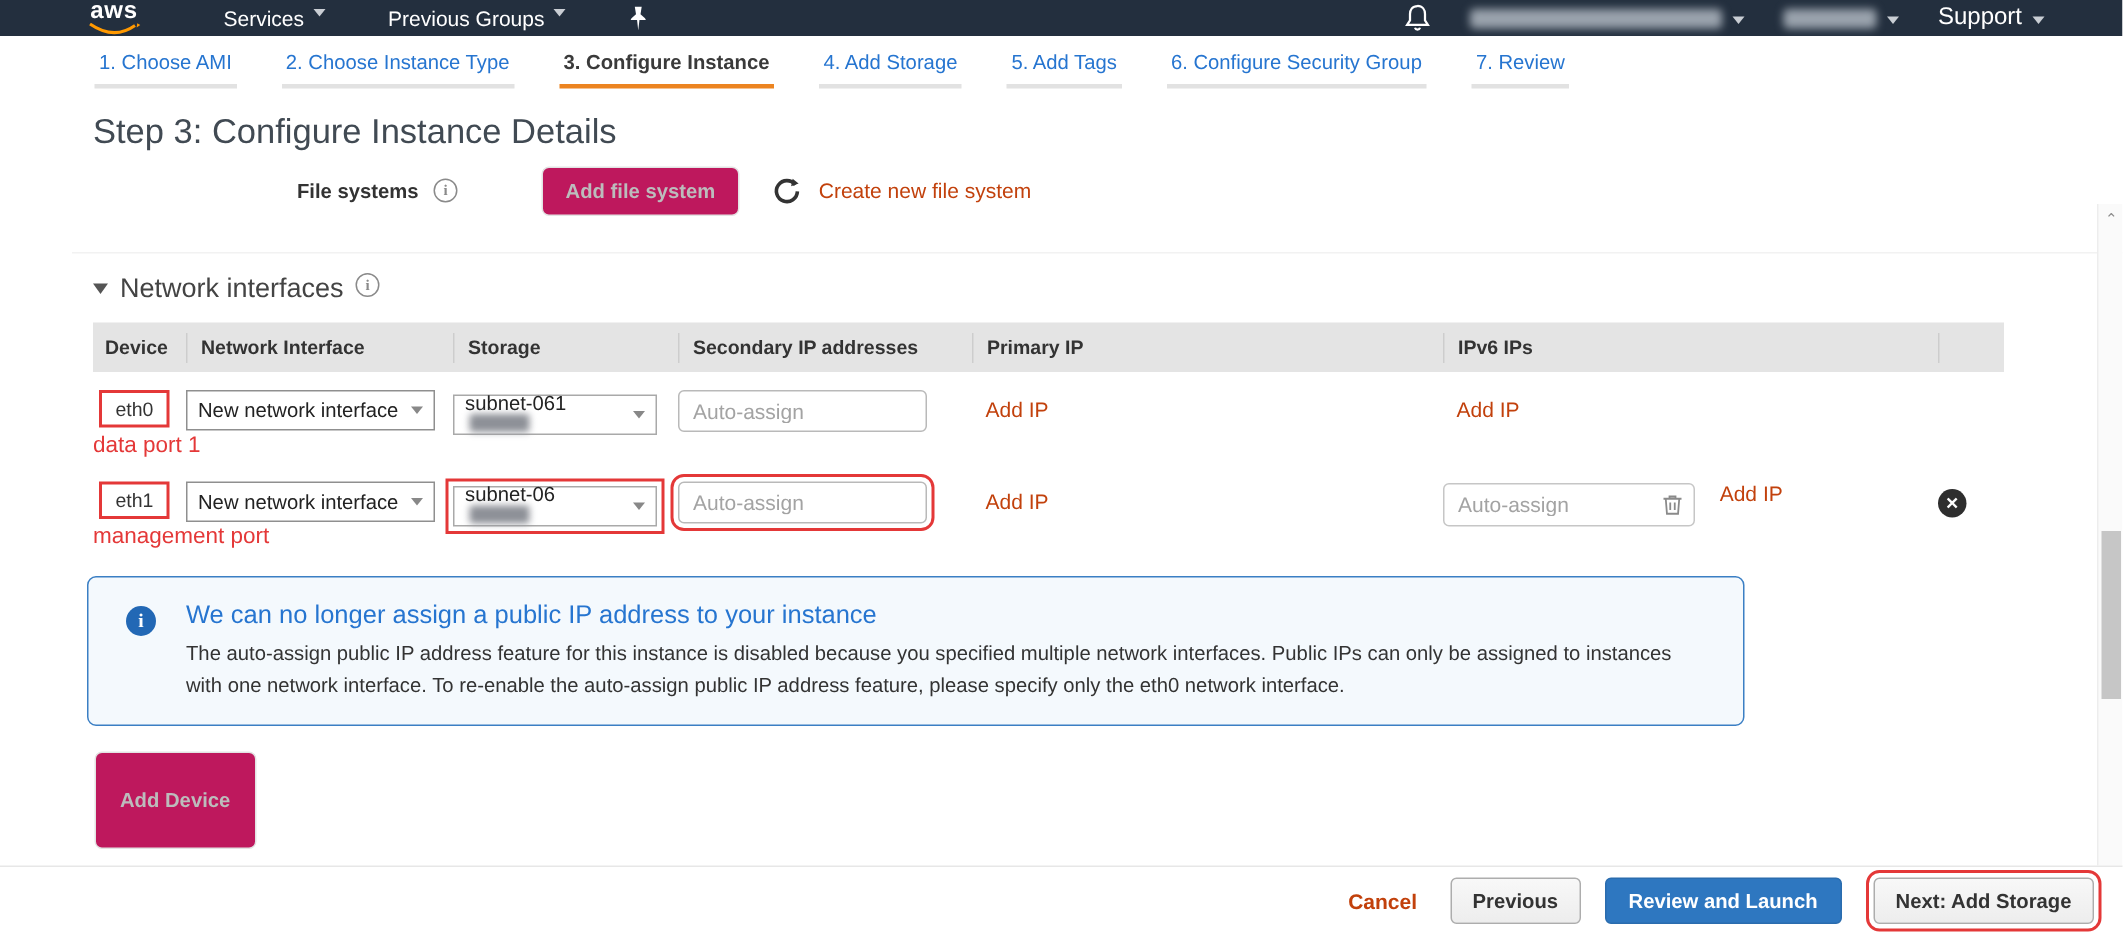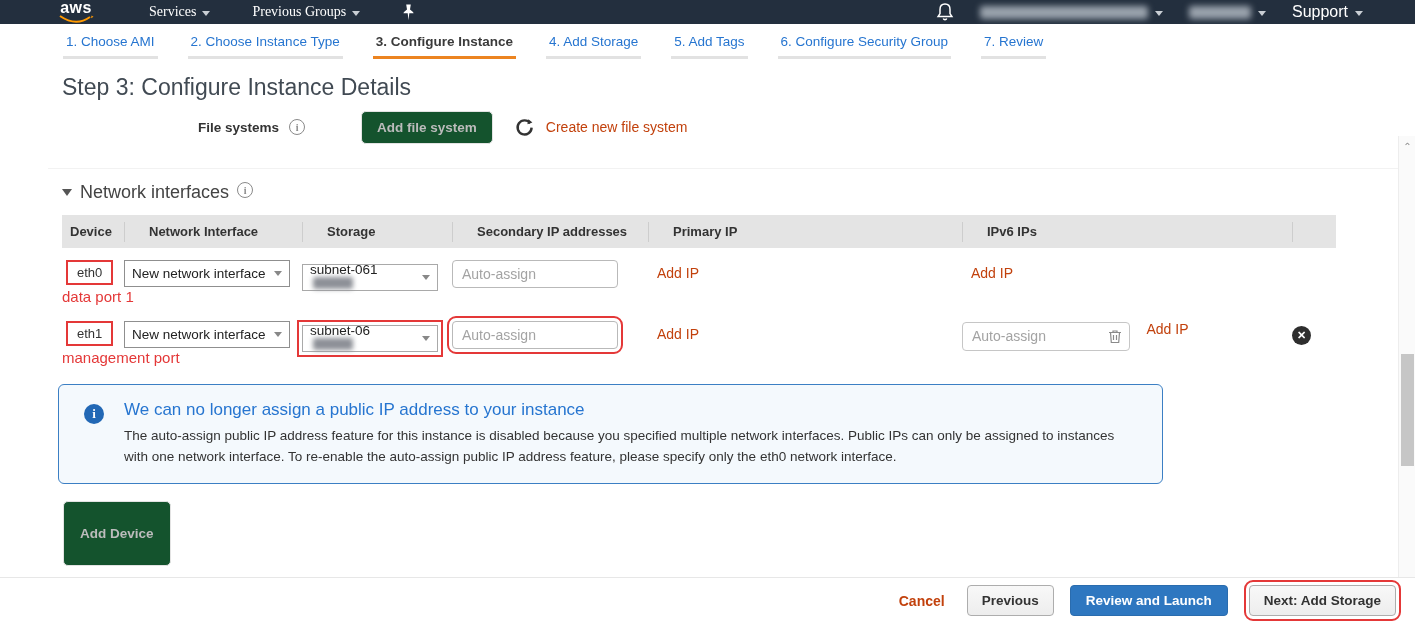--- a/index.html
+++ b/index.html
@@ -3,21 +3,21 @@
 <meta charset="utf-8">
 <style>
   * { margin:0; padding:0; box-sizing:border-box; }
   html,body { width:1415px; height:623px; overflow:hidden; background:#fff;
               font-family:"Liberation Sans", sans-serif; color:#333; }
 
   
   .topnav { height:24px; background:#232f3e; display:flex; align-items:center; color:#fff; }
   .aws-logo { margin-left:58px; display:flex; flex-direction:column; align-items:center; cursor:pointer; }
   .aws-logo .aws-word { font-weight:bold; font-size:16px; letter-spacing:.5px; line-height:14px; }
-  .navitem { display:flex; align-items:center; gap:6px; font-size:14px; cursor:pointer;font-family:Liberation Serif, serif; }
+  .navitem { display:flex; gap:6px; font-size:14px; cursor:pointer; }
   .navitem.services { margin-left:55px; }
   .navitem.rgroups { margin-left:42px; }
   .nav-caret { width:0; height:0; border-left:4px solid transparent; border-right:4px solid transparent;
                border-top:5px solid #c9ced4; margin-top:2px; }
   .pin { margin-left:42px; cursor:pointer; display:flex; }
   .nav-right { margin-left:auto; display:flex; align-items:center; gap:26px; padding-right:52px; }
   .bell { display:flex; cursor:pointer; }
   .blurblob { display:inline-block; background:#9aa3ad; border-radius:3px; filter:blur(3px); }
   .blur-account { width:168px; height:13px; }
   .blur-region { width:62px; height:13px; }
@@ -33,38 +33,38 @@
   .page-title { font-size:23px; color:#414a53; margin:15px 0 0 14px; font-weight:400; }
 
   
   .fsrow { display:flex; align-items:center; margin:9px 0 0 150px; height:34px; }
   .fs-label { font-size:13.5px; font-weight:bold; color:#333; }
   .info-icon { width:16px; height:16px; border:1.5px solid #8a8a8a; border-radius:50%;
                color:#8a8a8a; font-size:10px; font-weight:bold; display:inline-flex;
                align-items:center; justify-content:center; margin-left:10px; cursor:pointer;
                font-family:"Liberation Serif", serif; }
   .btn { border-radius:5px; font-size:13.5px; font-weight:bold; cursor:pointer; border:1px solid transparent; }
-  .btn.disabled { background:#14532d; color:#bcbcbc; border:1px solid #e3e3e3; }
+  .btn.disabled { background:#be185d; color:#bcbcbc; border:1px solid #e3e3e3; }
   .fs-add { margin-left:56px; padding:8px 15px; }
   .refresh { margin-left:22px; display:flex; cursor:pointer; }
   .link { color:#c2410c; font-size:14px; text-decoration:none; cursor:pointer; }
   .fs-create { margin-left:12px; }
 
   .thin-line { border-top:1px solid #f2f2f2; margin-top:24px; }
 
   
   .ni-head { display:flex; align-items:center; margin:13px 0 0 14px; cursor:pointer; }
   .tri-down { width:0; height:0; border-left:5px solid transparent; border-right:5px solid transparent;
               border-top:7px solid #555; margin-right:8px; }
   .ni-title { font-size:18px; color:#444; }
   .ni-head .info-icon { margin-left:8px; align-self:flex-start; }
 
   .grid { display:grid; grid-template-columns:62px 178px 150px 196px 314px 330px 44px; margin-left:14px; }
   .thead { background:#e4e4e4; width:1274px; height:33px; margin-top:12px; align-items:center; }
-  .th { font-size:13px; font-weight:bold; color:#333; padding-left:24px; border-left:1px solid #cdcdcd;
+  .th { font-size:13px; font-weight:bold; color:#333; padding-left:9px; border-left:1px solid #cdcdcd;
         height:20px; display:flex; align-items:center; }
   .th:first-child { border-left:none; padding-left:8px; }
 
   .trow { margin-top:10px; align-items:start; }
   .cell { padding-top:2px; }
   .device-box { display:inline-block; border:2px solid #e43838; padding:3px 9px; font-size:13px;
                 color:#333; background:#fff; margin-left:4px; }
   .annotation { color:#e43838; font-size:15px; margin-top:3px; white-space:nowrap; }
   .sel { display:inline-flex; align-items:center; justify-content:space-between; background:#fff;
          border:1px solid #8f8f8f; height:27px; padding:0 7px; font-size:13.5px; color:#222; cursor:pointer; }

